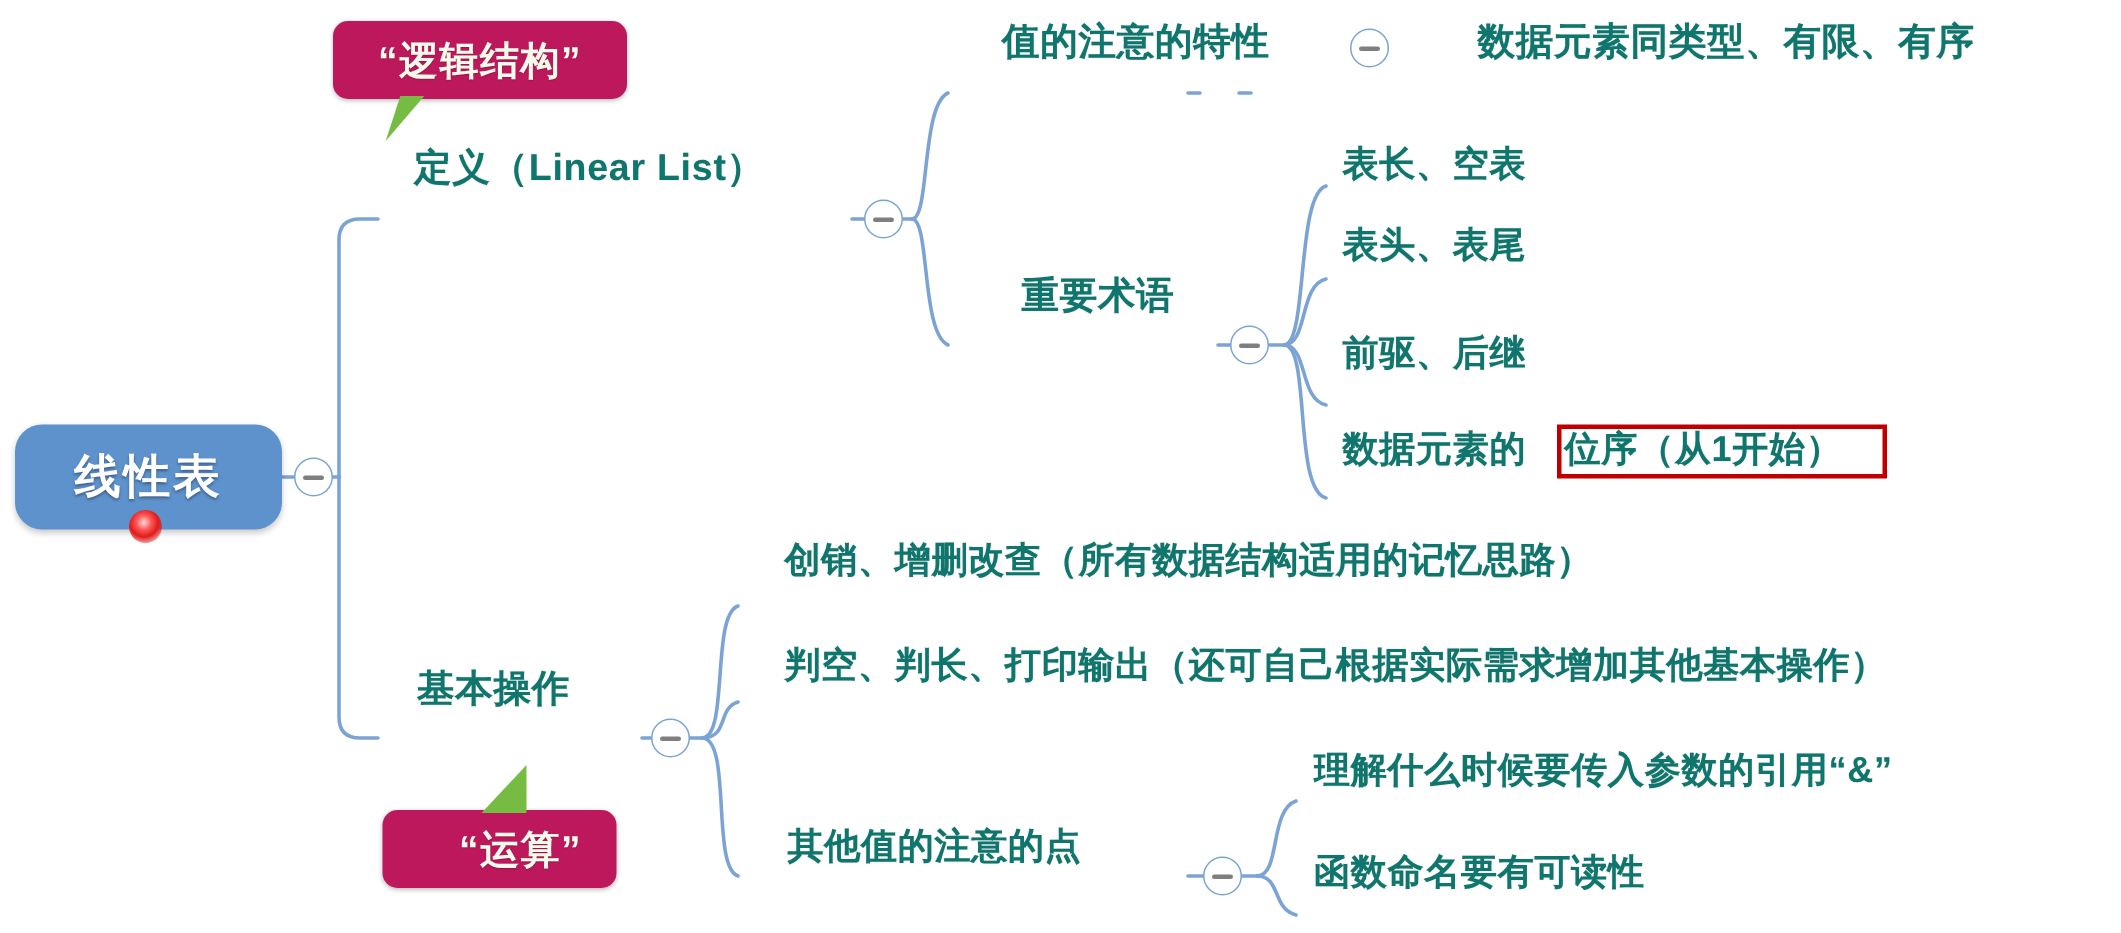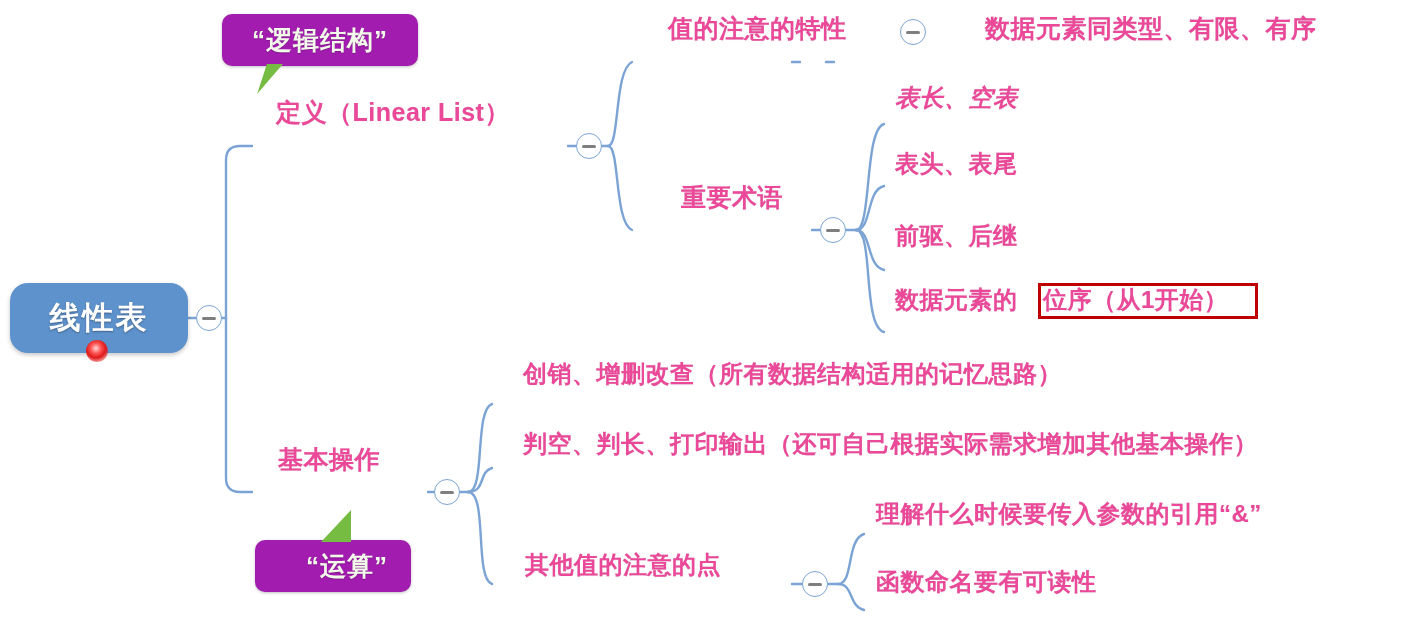--- a/index.html
+++ b/index.html
@@ -7,21 +7,21 @@
     font-family:"Liberation Sans","DejaVu Sans",sans-serif;
     width:1414px;height:622px;overflow:hidden;position:relative;
   }
   #stage{position:relative;width:1414px;height:622px;background:#fff;}
   #wires{position:absolute;left:0;top:0;width:1414px;height:622px;}
 
   .node-label{
     position:absolute;
     font-size:25px;
     font-weight:700;
-    color:#ec4899;
+    color:#0f766e;
     white-space:nowrap;
     letter-spacing:0.5px;
     line-height:1;
     text-shadow:0 0 1px rgba(0,0,0,0.18);
   }
   .node-label.small{font-size:24px;}
 
   
   .root-node{
     position:absolute;
@@ -40,21 +40,21 @@
   }
   .red-dot{
     position:absolute;left:86px;top:340px;width:22px;height:22px;
     border-radius:50%;
     background:radial-gradient(circle at 45% 38%, #ffd9d9 0%, #ff5555 28%, #e01b1b 52%, rgba(224,20,20,0.55) 70%, rgba(224,20,20,0.0) 100%);
   }
 
   
   .callout{
     position:absolute;
-    background:#a21caf;
+    background:#be185d;
     border-radius:10px;
     box-shadow:0 1px 3px rgba(0,0,0,0.25);
     display:flex;align-items:center;justify-content:center;
     color:#f2fbe9;
     font-size:26px;font-weight:700;letter-spacing:1px;
     text-shadow:0 1px 1px rgba(0,0,0,0.2);
   }
   .callout .tail{
     position:absolute;width:0;height:0;
   }
@@ -192,21 +192,21 @@
   <div class="toggle" style="left:434px;top:479px;"></div>
 
   <div class="node-label" style="left:668px;top:16px;">值的注意的特性</div>
   <div class="toggle" style="left:900px;top:19px;"></div>
 
   <div class="node-label" style="left:660px;top:185px;margin-left:21px;">重要术语</div>
   <div class="toggle" style="left:820px;top:217px;"></div>
 
   <div class="node-label" style="left:985px;top:16px;">数据元素同类型、有限、有序</div>
 
-  <div class="node-label small" style="left:895px;top:86px;font-style:italic;">表长、空表</div>
+  <div class="node-label small" style="left:895px;top:98px;">表长、空表</div>
   <div class="node-label small" style="left:895px;top:152px;">表头、表尾</div>
   <div class="node-label small" style="left:895px;top:224px;">前驱、后继</div>
 
   <div class="node-label small" style="left:895px;top:288px;">数据元素的</div>
   <div class="node-label small" style="left:1043px;top:288px;">位序（从1开始）</div>
   <div class="hl-box" style="left:1038px;top:283px;width:220px;height:36px;"></div>
 
   <div class="node-label small" style="left:523px;top:362px;">创销、增删改查（所有数据结构适用的记忆思路）</div>
   <div class="node-label small" style="left:523px;top:432px;">判空、判长、打印输出（还可自己根据实际需求增加其他基本操作）</div>
 

